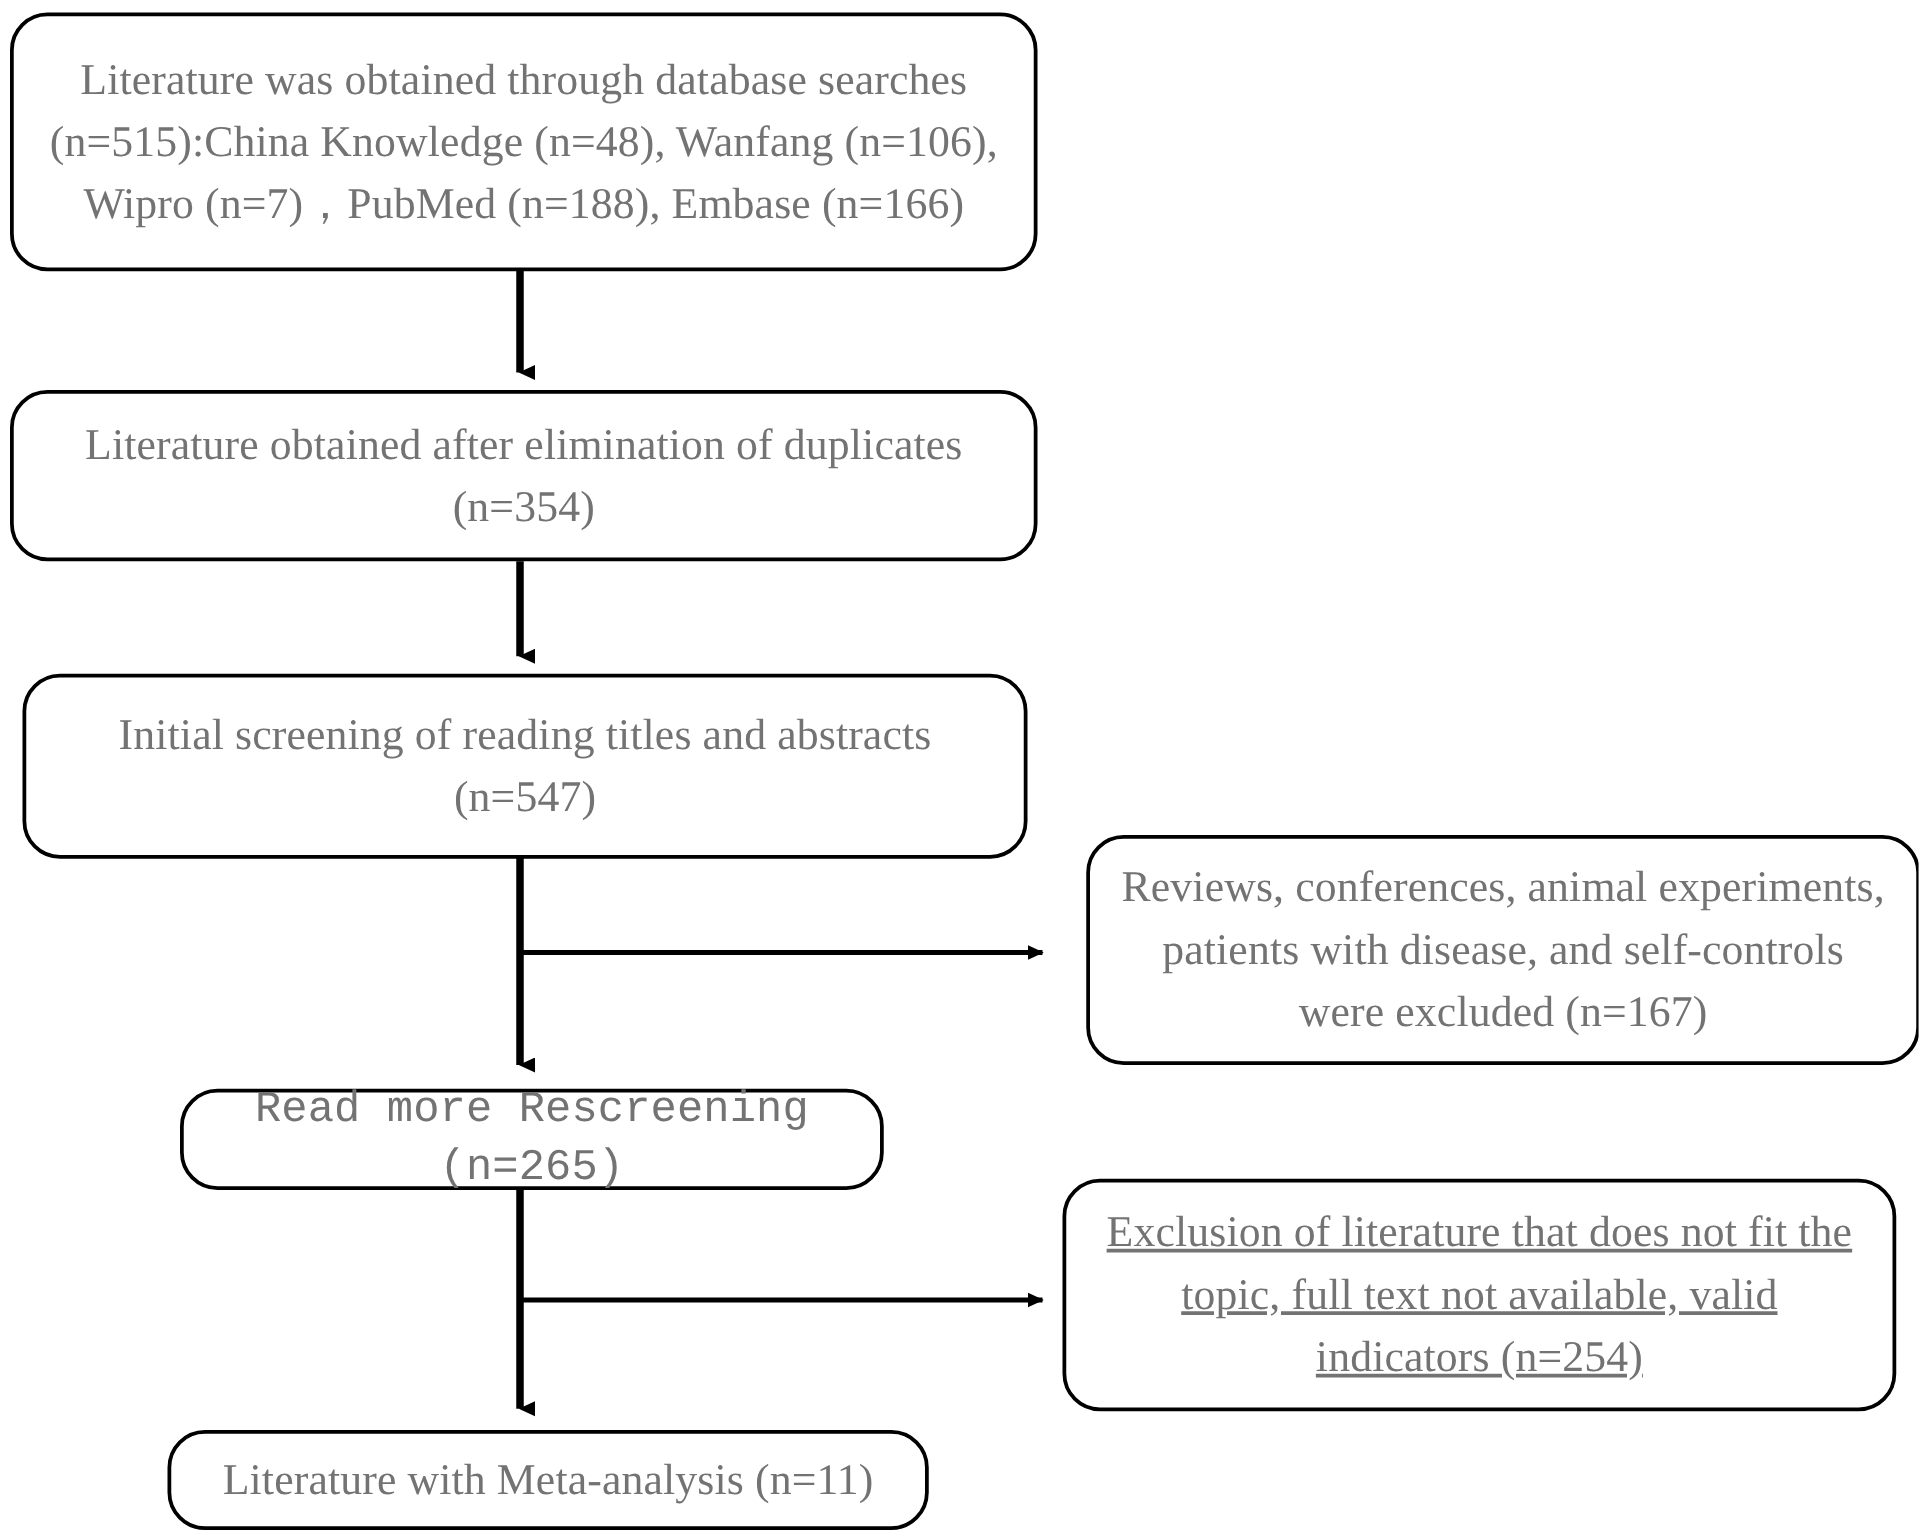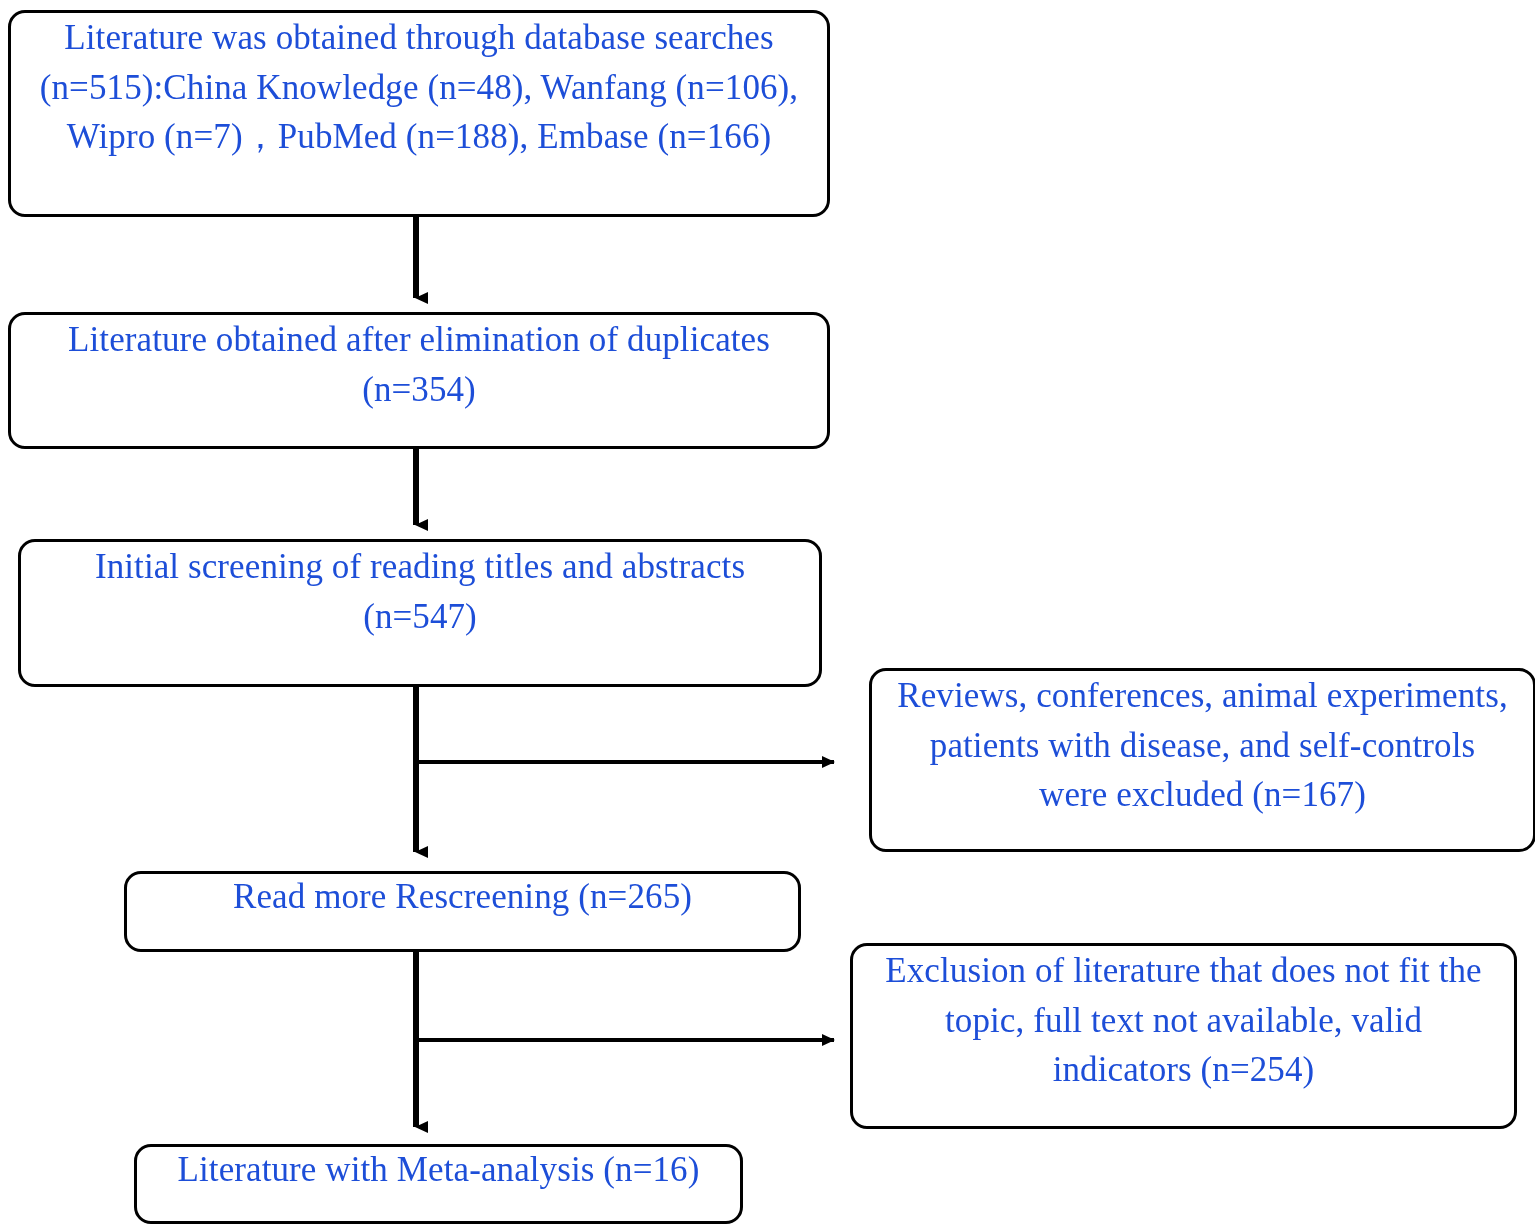--- a/index.html
+++ b/index.html
@@ -22,25 +22,26 @@
     top: 0;
     width: 1535px;
     height: 1230px;
     pointer-events: none;
   }
   .node-box {
     position: absolute;
     box-sizing: border-box;
     background: #ffffff;
     border: 3px solid #000000;
-    border-radius: 17px;
+    border-radius: 30px;
     display: flex;
+    align-items: center;
     justify-content: center;
     text-align: center;
-    color: #1d4ed8;
+    color: #737373;
     z-index: 2;
   }
   .node-text {
     display: block;
     width: 100%;
     padding: 0 14px;
     box-sizing: border-box;
     font-size: 35px;
     line-height: 1.42;
     letter-spacing: 0.1px;
@@ -105,27 +106,27 @@
     <span class="node-text">Initial screening of reading titles and abstracts
 (n=547)</span>
   </div>
 
   <div class="node-box" style="left:850px; top:668px; width:667px; height:184px;margin-left:19px;">
     <span class="node-text">Reviews, conferences, animal experiments,
 patients with disease, and self-controls
 were excluded (n=167)</span>
   </div>
 
-  <div class="node-box" style="left:124px; top:871px; width:677px; height:81px;">
+  <div class="node-box" style="left:144px; top:871px; width:563px; height:81px;font-family:Liberation Mono, monospace;">
     <span class="node-text tight">Read more Rescreening (n=265)</span>
   </div>
 
-  <div class="node-box" style="left:850px; top:943px; width:667px; height:186px;">
+  <div class="node-box" style="left:850px; top:943px; width:667px; height:186px;text-decoration:underline;">
     <span class="node-text">Exclusion of literature that does not fit the
 topic, full text not available, valid
 indicators (n=254)</span>
   </div>
 
   <div class="node-box" style="left:134px; top:1144px; width:609px; height:80px;">
-    <span class="node-text tight">Literature with Meta-analysis (n=16)</span>
+    <span class="node-text tight">Literature with Meta-analysis (n=11)</span>
   </div>
 
 </div>
 
 </body></html>

